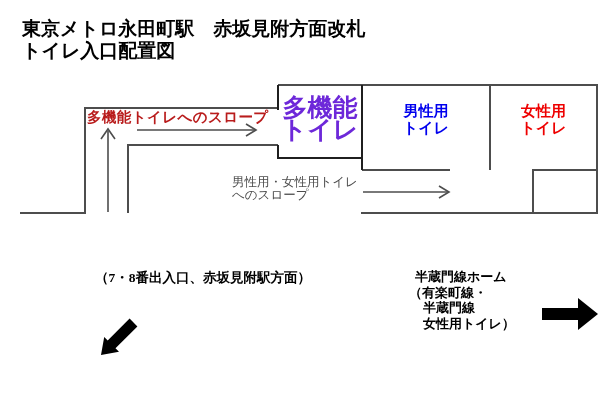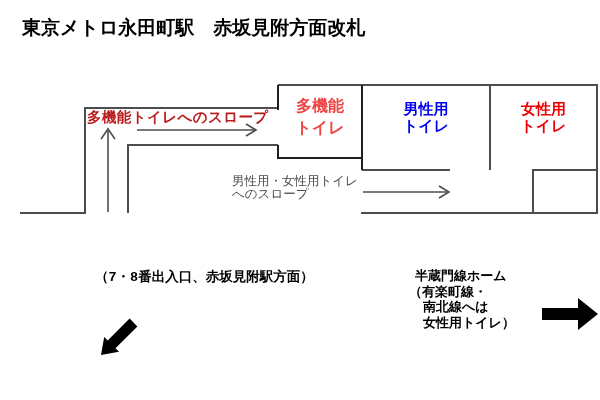--- a/index.html
+++ b/index.html
@@ -1,25 +1,25 @@
 <!DOCTYPE html>
 <html><head>
 <meta charset="utf-8">
 <style>
   html,body{margin:0;padding:0;background:#fff;}
   .stage{
     position:relative;width:600px;height:400px;background:#ffffff;
-    font-family:Liberation Mono, monospace;overflow:hidden;
+    font-family:Liberation Serif, serif;overflow:hidden;
   }
   .abs{position:absolute;white-space:nowrap;}
   .plan-svg{position:absolute;left:0;top:0;}
   .title{left:22px;top:18px;font-size:19px;font-weight:bold;color:#000;line-height:22px;}
   .mf-slope-label{left:87px;top:108px;font-size:14.5px;font-weight:bold;color:#b91c1c;letter-spacing:0.4px;}
   .room-label{text-align:center;font-weight:bold;}
-  .mf-room{left:278px;top:97px;width:84px;font-size:16px;line-height:21.5px;color:#ef4444;}
+  .mf-room{left:278px;top:97px;width:84px;font-size:25px;line-height:21.5px;color:#6d28d9;}
   .mens-room{left:362px;top:103px;width:128px;font-size:15px;line-height:16.5px;color:#0000ee;}
   .womens-room{left:490px;top:103px;width:107px;font-size:15px;line-height:16.5px;color:#ee0000;}
   .mw-slope-label{left:232px;top:176px;font-size:12.5px;line-height:13px;color:#4d4d4d;}
   .gate-text{left:95px;top:270px;font-size:13.5px;line-height:15.5px;font-weight:bold;color:#000;}
   .platform-text{left:409px;top:269px;font-size:13px;line-height:15.5px;font-weight:bold;color:#000;}
   .pl6{padding-left:6px;} .pl14{padding-left:14px;}
 </style>
 </head>
 <body>
 
@@ -58,20 +58,21 @@
     </g>
 
     <g fill="#000000">
       <polygon points="101,355 119,351.8 115.5,348.3 137.4,326.4 129.6,318.6 107.7,340.5 104.2,337"></polygon>
       <polygon points="542,308 578,308 578,298 598,314 578,330 578,320 542,320"></polygon>
     </g>
   </svg>
 
   <div class="abs title">
     <div>東京メトロ永田町駅　赤坂見附方面改札</div>
+    <div>トイレ入口配置図</div>
   </div>
 
   <div class="abs mf-slope-label">多機能トイレへのスロープ</div>
 
   <div class="abs room-label mf-room">
     <div>多機能</div>
     <div>トイレ</div>
   </div>
 
   <div class="abs room-label mens-room">
@@ -89,17 +90,17 @@
     <div>へのスロープ</div>
   </div>
 
   <div class="abs gate-text">
     <div>（7・8番出入口、赤坂見附駅方面）</div>
   </div>
 
   <div class="abs platform-text">
     <div class="pl6">半蔵門線ホーム</div>
     <div>（有楽町線・</div>
-    <div class="pl14">南北線へは</div>
+    <div class="pl14">半蔵門線</div>
     <div class="pl14">女性用トイレ）</div>
   </div>
 
 </div>
 
 </body></html>

